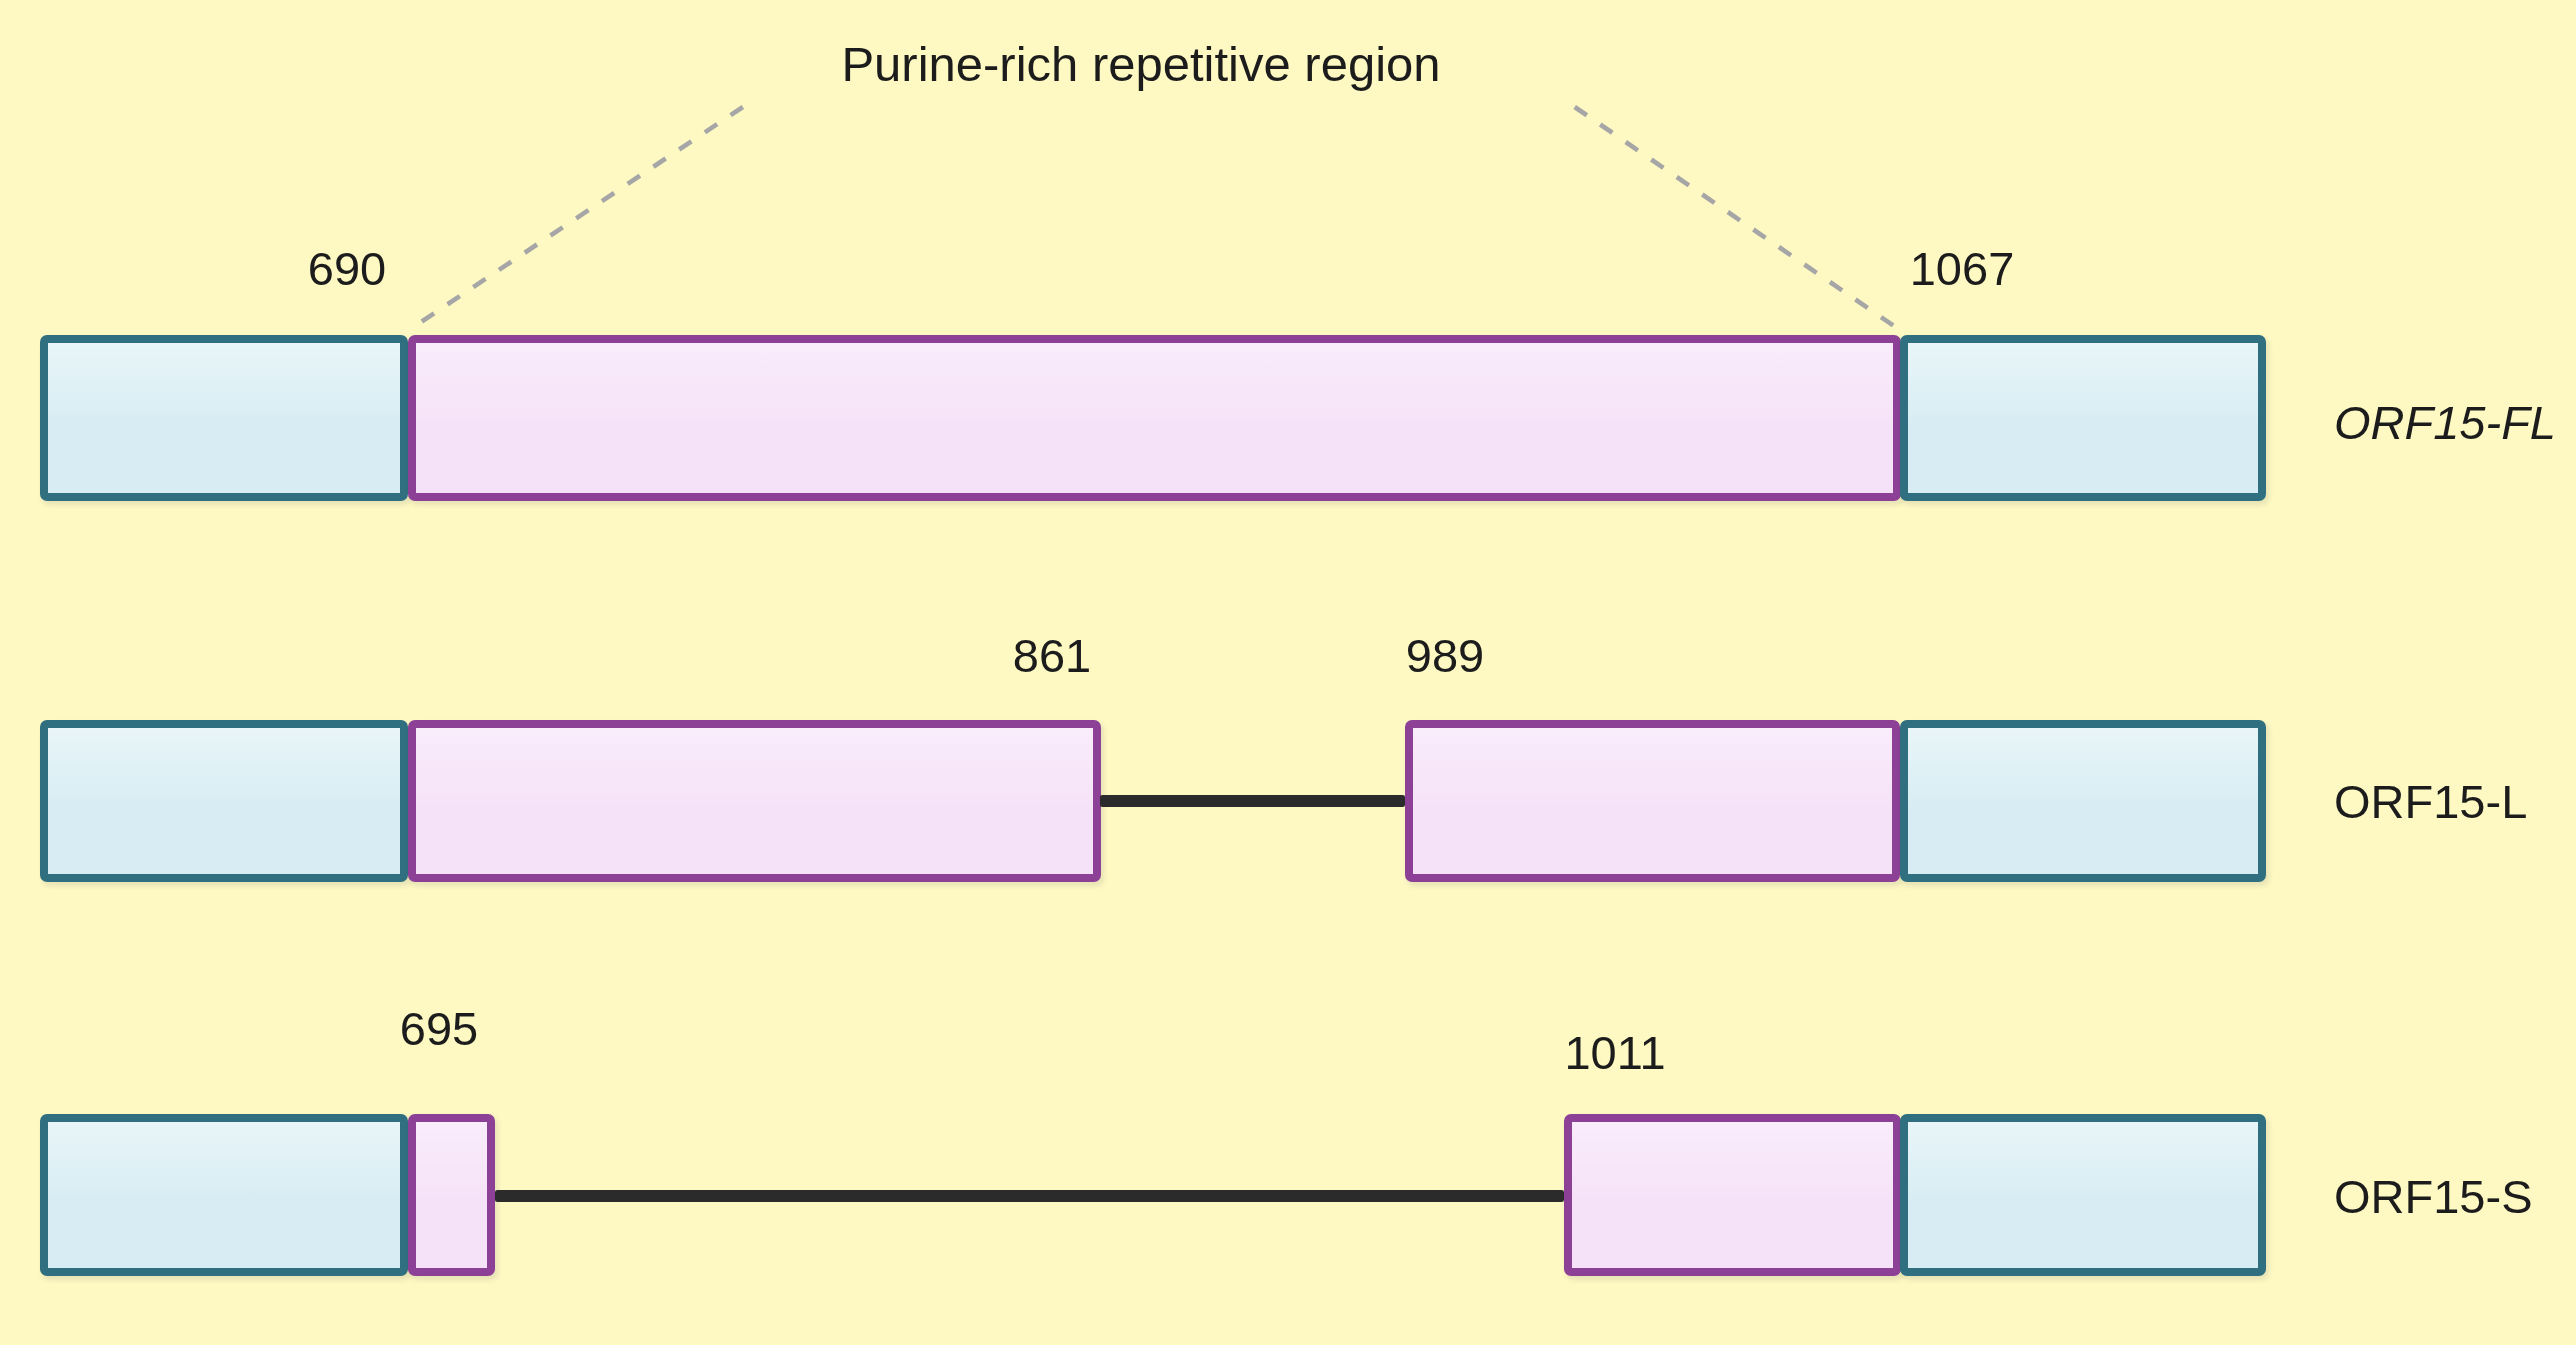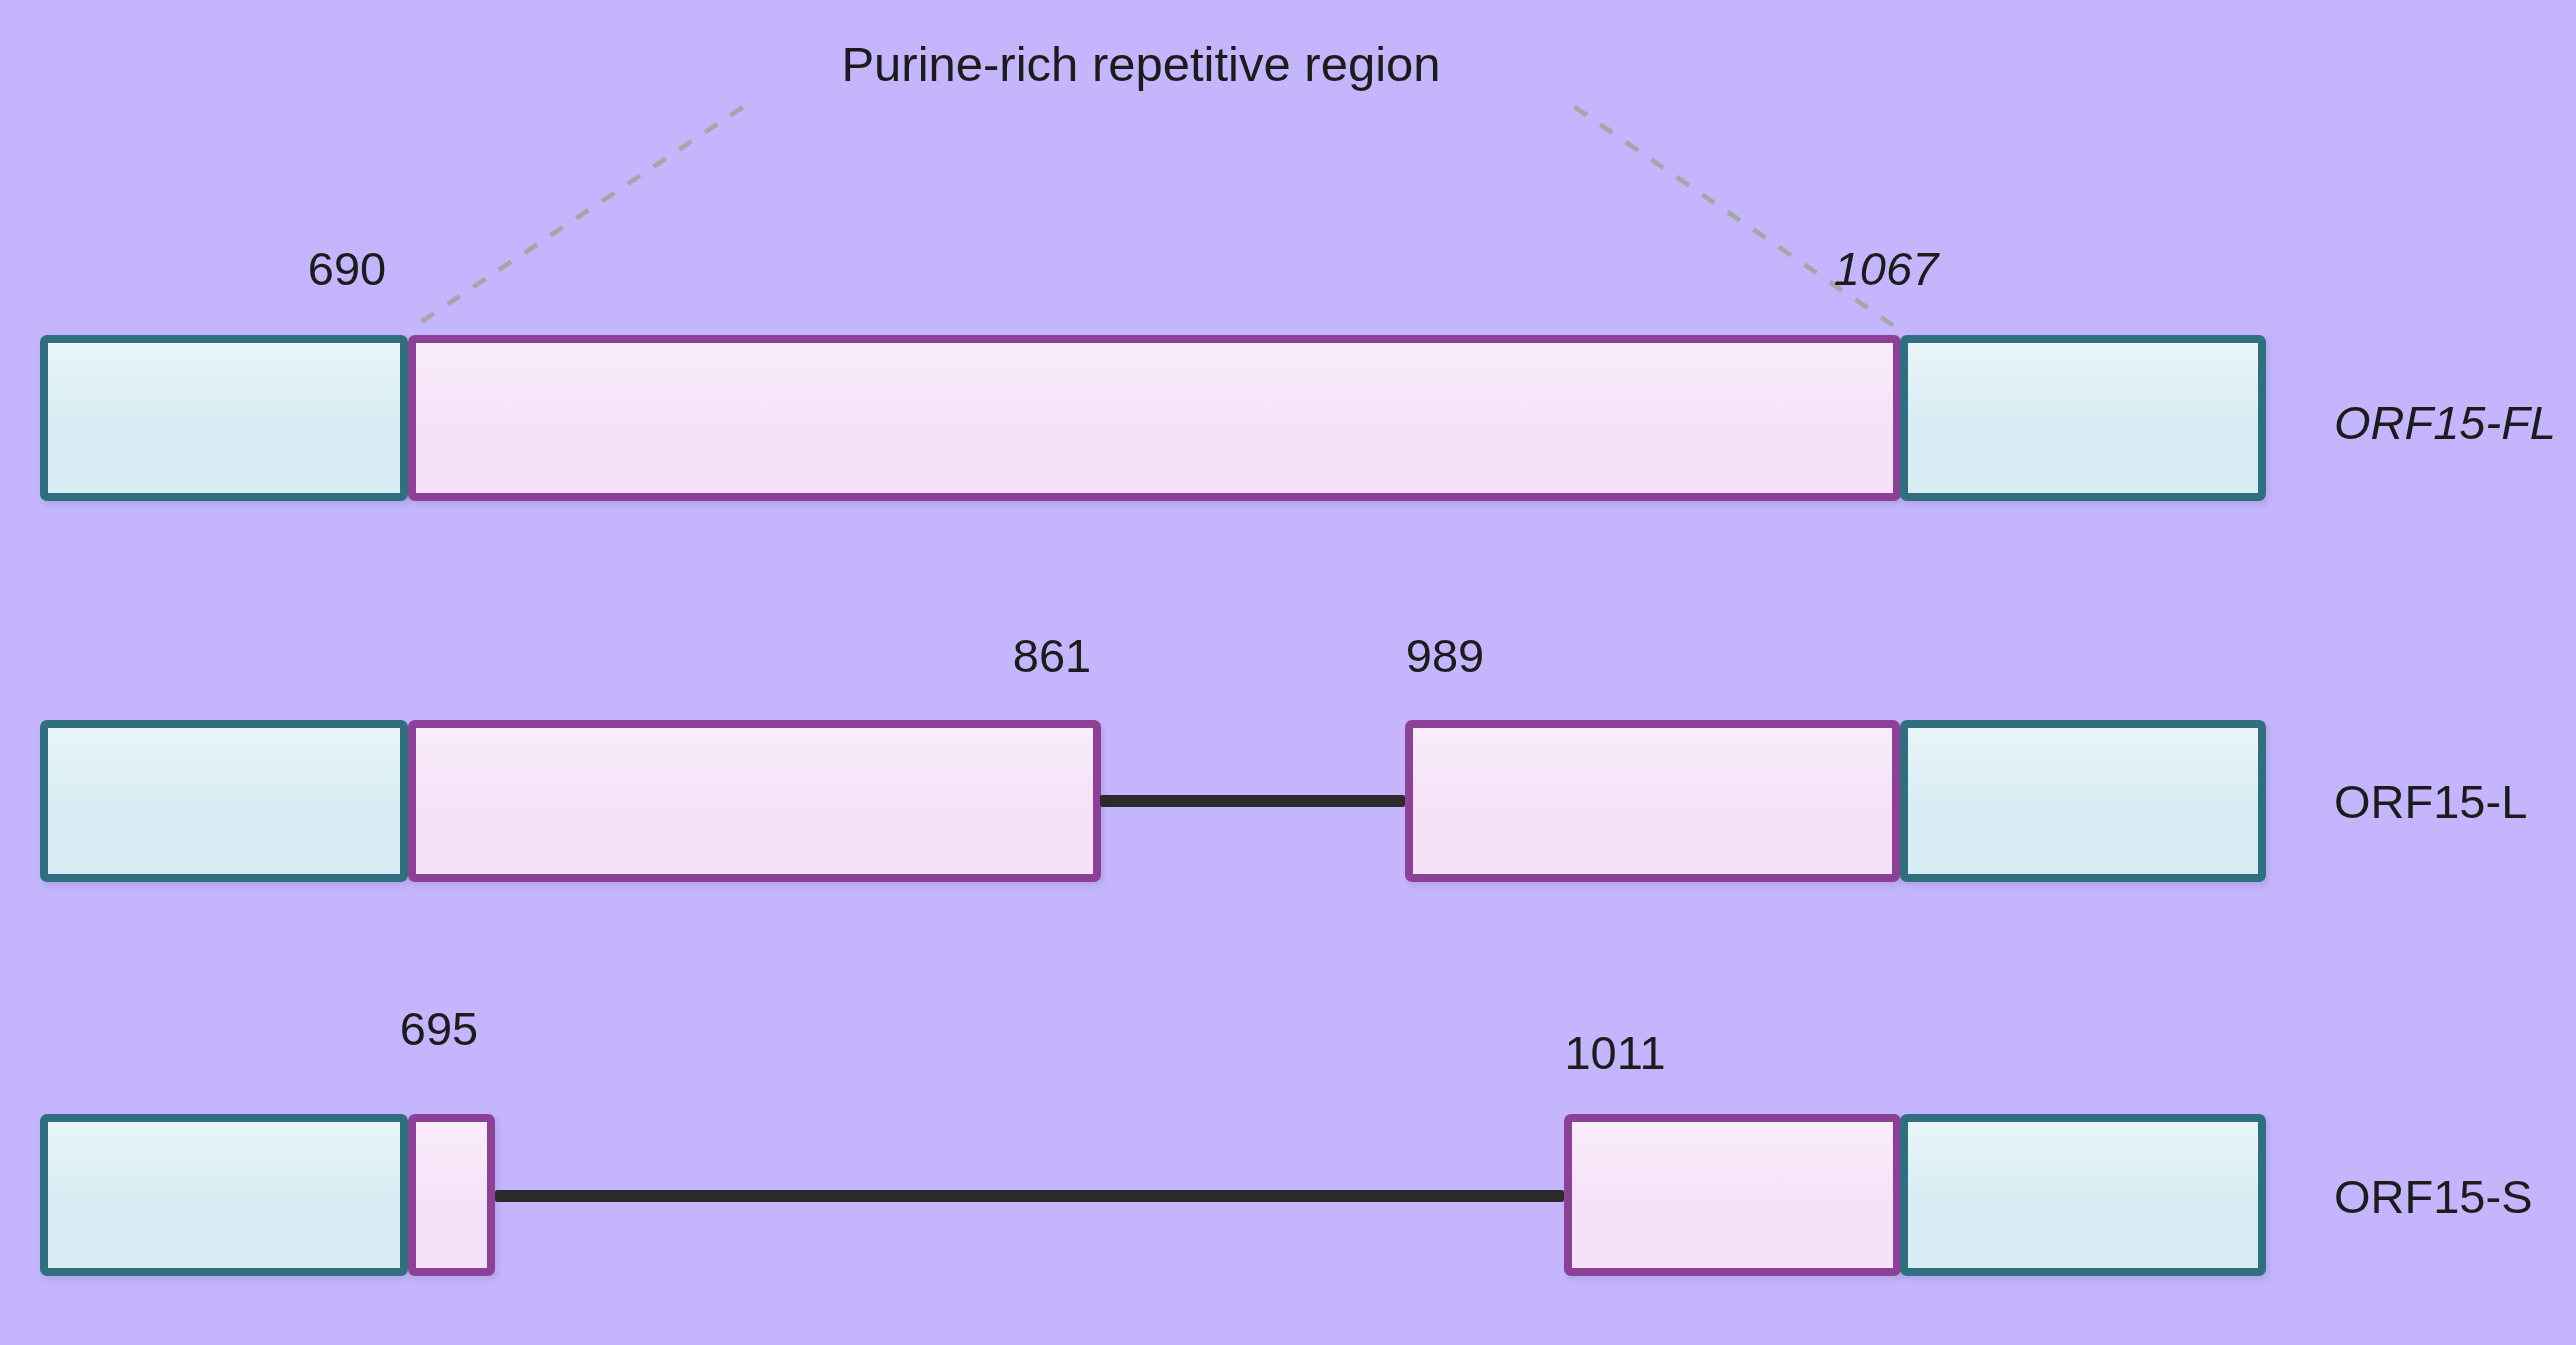--- a/index.html
+++ b/index.html
@@ -5,21 +5,21 @@
   html, body {
     margin: 0;
     padding: 0;
     background: #ffffff;
     font-family: "Liberation Sans", sans-serif;
   }
   #canvas {
     position: relative;
     width: 2576px;
     height: 1346px;
-    background: #c4b5fd;
+    background: #fef9c3;
     overflow: hidden;
   }
   .lbl {
     position: absolute;
     color: #1c1c1c;
     font-size: 47px;
     line-height: 1.05;
     white-space: nowrap;
   }
   .lbl.centered { transform: translateX(-50%); }
@@ -55,21 +55,21 @@
 <div id="canvas">
 
   <svg class="overlay" viewBox="0 0 3329 1739">
     <line x1="960" y1="138" x2="532" y2="424" stroke="#a6a6a6" stroke-width="6" stroke-dasharray="19 21"></line>
     <line x1="2035" y1="138" x2="2452" y2="424" stroke="#a6a6a6" stroke-width="6" stroke-dasharray="19 21"></line>
   </svg>
 
   <div class="lbl centered" style="left:1141px; top:39px; font-size:49px;">Purine-rich repetitive region</div>
 
   <div class="lbl centered" style="left:347px; top:244px;">690</div>
-  <div class="lbl centered" style="left:1886px; top:244px;font-style:italic;">1067</div>
+  <div class="lbl centered" style="left:1962px; top:244px;">1067</div>
 
   <div class="box box-exon" style="left:40px;   top:335px; width:368px;  height:166px;"></div>
   <div class="box box-repeat" style="left:408px;  top:335px; width:1493px; height:166px;"></div>
   <div class="box box-exon" style="left:1900px; top:335px; width:366px;  height:166px;"></div>
 
   <div class="lbl" style="left:2334px; top:398px;font-style:italic;">ORF15-FL</div>
 
   <div class="lbl centered" style="left:1052px; top:631px;text-align:center;">861</div>
   <div class="lbl centered" style="left:1445px; top:631px;">989</div>
 

